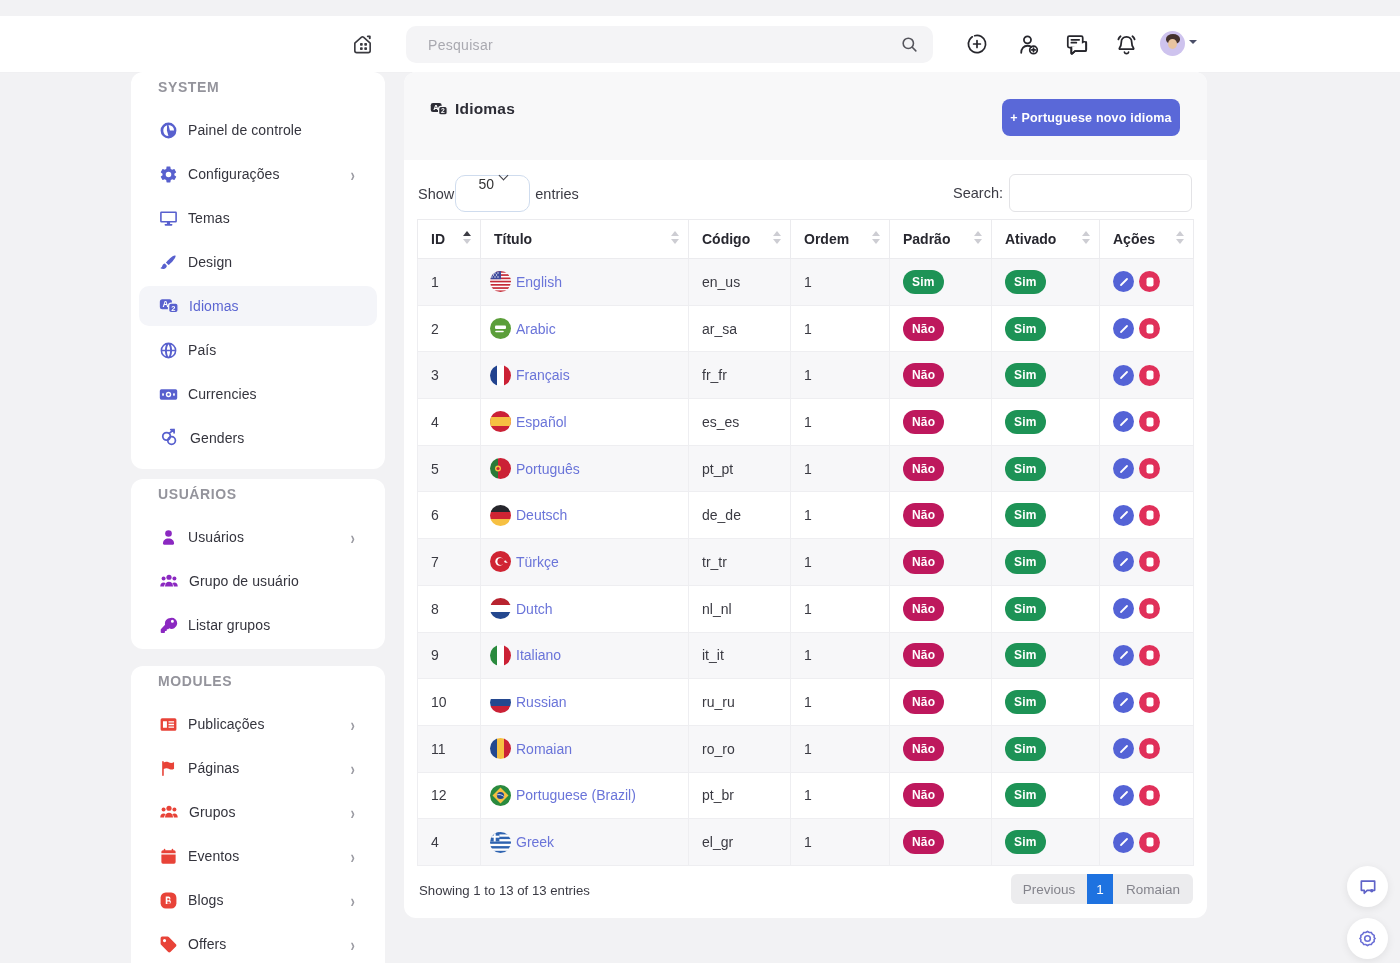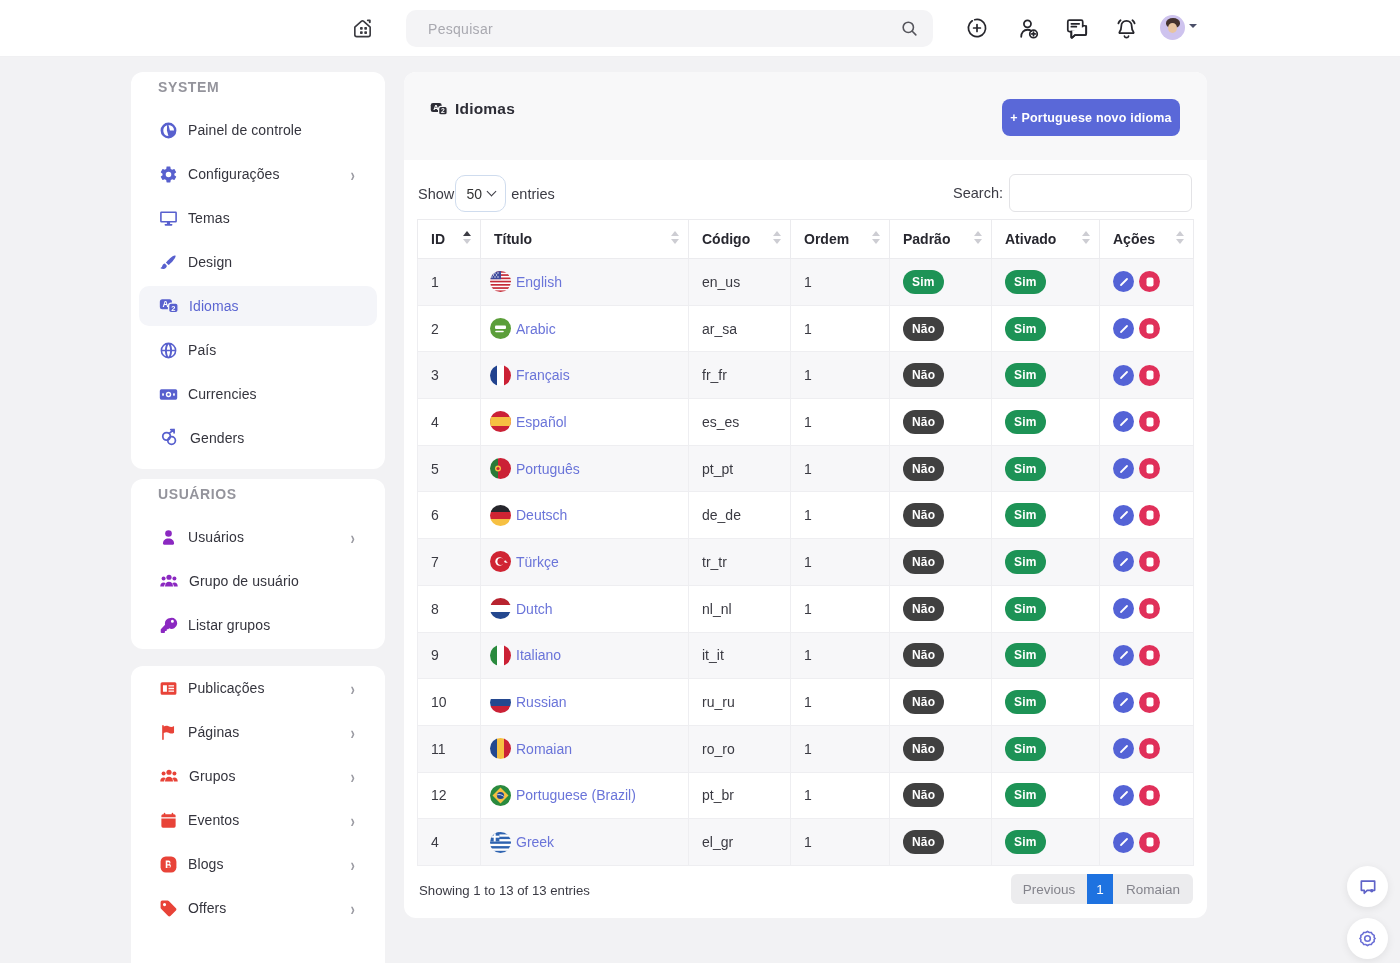--- a/index.html
+++ b/index.html
@@ -1,19 +1,19 @@
 <!DOCTYPE html>
 <html lang="pt"><head>
 <meta charset="utf-8">
 <title>Idiomas</title>
 <style>
 * { margin:0; padding:0; box-sizing:border-box; }
 html,body { width:1400px; height:963px; overflow:hidden; }
 body { font-family:"Liberation Sans", sans-serif; background:#f2f2f4; position:relative; }
-.topbar { position:absolute; left:0; top:0; width:1400px; height:57px; background:#ffffff; border-bottom:1px solid #f0f0f2; }
+.topbar { position:absolute; left:0; top:16px; width:1400px; height:57px; background:#ffffff; border-bottom:1px solid #f0f0f2; }
 .home-ic { position:absolute; left:351px; top:17px; }
 .searchpill { position:absolute; left:406px; top:10px; width:527px; height:37px; background:#f4f4f6; border-radius:10px; display:flex; align-items:center; padding:0 14px 0 22px; }
 .searchpill .ph { color:#a9a9b0; font-size:14px; letter-spacing:0.3px; }
 .searchpill svg { margin-left:auto; }
 .nic { position:absolute; top:16px; }
 .avatar { position:absolute; left:1160px; top:15px; width:25px; height:25px; border-radius:50%; background:#cec3ee; overflow:hidden; }
 .avatar .hair { position:absolute; left:5.5px; top:2.5px; width:14px; height:10px; border-radius:50% 50% 42% 42%; background:#44322e; }
 .avatar .face { position:absolute; left:8px; top:7.5px; width:9px; height:10px; border-radius:50%; background:#e8c4a0; }
 .caret { position:absolute; left:1189px; top:24px; width:0; height:0; border-left:4px solid transparent; border-right:4px solid transparent; border-top:4.5px solid #4a4f68; }
 
@@ -25,39 +25,39 @@
 .sitem .chev { margin-left:auto; margin-right:14px; color:#9a9aa2; font-size:13px; font-weight:bold; transform:scaleY(1.4); }
 .sitem.active { background:#f4f5f9; border-radius:10px; margin:2px 8px 2px; height:40px; padding:0 8px 0 20px; color:#5c66d2; }
 
 
 .mcard { position:absolute; left:404px; top:72px; width:803px; height:846px; background:#fff; border-radius:12px; }
 .mhead { position:absolute; left:0; top:0; right:0; height:88px; background:#f8f8f9; border-radius:12px 12px 0 0; }
 .mtitle { position:absolute; left:26px; top:26px; height:21px; display:flex; align-items:center; font-size:15.5px; font-weight:bold; color:#2d2d36; letter-spacing:0.2px; }
 .mtitle svg { margin-right:7px; }
 .btn-add { position:absolute; right:27px; top:27px; width:178px; height:37px; background:#5a68d8; color:#fff; border:none; border-radius:8px; font-family:"Liberation Sans",sans-serif; font-size:12.5px; font-weight:bold; letter-spacing:0.2px; }
 .ctrl-l { position:absolute; left:14px; top:103px; display:flex; align-items:center; font-size:14.5px; color:#3b3b44; }
-.sel { width:51px; height:37px; border:1px solid #cfdcee; border-radius:10px; margin:0 5px 0 1px; display:flex; align-items:center; justify-content:center; font-size:14px; color:#333; }
+.sel { width:75px; height:37px; border:1px solid #cfdcee; border-radius:10px; margin:0 5px 0 1px; display:flex; justify-content:center; font-size:14px; color:#333; }
 .sel .sarr { margin-left:6px; margin-top:-4px; width:7px; height:7px; border-right:1.6px solid #3c3c44; border-bottom:1.6px solid #3c3c44; transform:rotate(45deg); }
 .ctrl-r { position:absolute; right:15px; top:102px; display:flex; align-items:center; font-size:14.5px; color:#3b3b44; }
 .sinput { width:183px; height:38px; border:1px solid #e3e3e6; border-radius:6px; margin-left:6px; background:#fff; }
 
 table.dt { position:absolute; left:13px; top:147px; border-collapse:collapse; table-layout:fixed; width:776px; font-size:14px; color:#3a3a42; }
 table.dt th { height:39px; font-size:14px; font-weight:bold; color:#27272f; text-align:left; padding:0 8px 0 13px; border:1px solid #ebebee; position:relative; }
 table.dt td { height:46.7px; padding:0 8px 0 13px; border:1px solid #eeeef1; }
 table.dt tr.odd td { background:#f7f7f9; }
 .sort { position:absolute; right:9px; top:50%; margin-top:-8px; width:8px; height:16px; }
 .sort i { display:block; width:0; height:0; border-left:4px solid transparent; border-right:4px solid transparent; }
 .sort .up { border-bottom:5px solid #cdcdd3; margin-bottom:3px; }
 .sort .dn { border-top:5px solid #cdcdd3; }
 .sort.on .up { border-bottom-color:#3c3c44; }
 .lang { display:flex; align-items:center; color:#6a74d9; margin-left:-4px;text-align:right; }
 .lang svg { margin-right:5px; flex:0 0 auto; }
 .badge { display:inline-block; min-width:22px; text-align:center; padding:5px 9px 5px; border-radius:13px; color:#fff; font-size:12px; font-weight:bold; letter-spacing:0.2px; }
 .bg-g { background:#1d9356; }
-.bg-r { background:#404040; }
+.bg-r { background:#be185d; }
 .acts { display:flex; gap:5px; }
 .abtn { width:21px; height:21px; border-radius:50%; display:flex; align-items:center; justify-content:center; }
 .a-edit { background:#5463d6; }
 .a-del { background:#e0305a; }
 .mfoot { position:absolute; left:15px; top:811px; font-size:13.2px; color:#3b3b44; }
 .pager { position:absolute; right:14px; top:802px; height:30px; display:flex; background:#ececee; border-radius:6px; overflow:hidden; font-size:13.5px; }
 .pbtn { height:30px; display:flex; align-items:center; justify-content:center; color:#84848c; }
 .pbtn.prev { width:76px; }
 .pbtn.next { width:80px; }
 .pcur { height:30px; width:26px; display:flex; align-items:center; justify-content:center; background:#1e72e0; color:#fff; }
@@ -164,20 +164,21 @@
         <path d="M1.5 18.5c0-2.9 1.7-4.8 4-4.8 1 0 1.9.35 2.6.95-1.2 1.05-1.9 2.4-1.9 3.85H1.5z"></path>
         <path d="M22.5 18.5c0-2.9-1.7-4.8-4-4.8-1 0-1.9.35-2.6.95 1.2 1.05 1.9 2.4 1.9 3.85h4.7z"></path>
         <path d="M7.2 18.5c0-3.3 2-5.6 4.8-5.6s4.8 2.3 4.8 5.6z"></path>
       </svg>Grupo de usuário</div>
   <div class="sitem"><svg width="19" height="19" viewBox="0 0 24 24" fill="#8b28c1">
         <path d="M14.5 2.5a7 7 0 0 0-6.8 8.7L2.6 16.3a1.5 1.5 0 0 0-.4 1v3.1c0 .6.5 1.1 1.1 1.1h3.1c.6 0 1.1-.5 1.1-1.1v-1.3h1.3c.6 0 1.1-.5 1.1-1.1v-1.3h1.3c.3 0 .6-.1.8-.3l.8-.8A7 7 0 1 0 14.5 2.5zm2.4 6.1a1.9 1.9 0 1 1 0-3.8 1.9 1.9 0 0 1 0 3.8z"></path>
       </svg>Listar grupos</div>
 </div>
 
 <div class="scard" style="top:666px; height:297px; border-radius:12px 12px 0 0;">
+  <div class="slabel">MODULES</div>
   <div class="sitem"><svg width="19" height="19" viewBox="0 0 24 24" fill="#e84338">
         <path d="M20 4H4a2 2 0 0 0-2 2v12a2 2 0 0 0 2 2h16a2 2 0 0 0 2-2V6a2 2 0 0 0-2-2zM10 16H5v-8h5v8zm9 0h-7v-1.6h7V16zm0-3.2h-7v-1.6h7v1.6zm0-3.2h-7V8h7v1.6z"></path>
       </svg>Publicações<span class="chev">›</span></div>
   <div class="sitem"><svg width="19" height="19" viewBox="0 0 24 24" fill="#e84338">
         <path d="M5 2.5c.6 0 1 .4 1 1v.9c1.2-.8 2.6-1.2 4.2-.9 1.8.35 3.3 1.5 5 1.5 1.5 0 2.8-.4 3.8-1.2v8.4c-1.2.9-2.6 1.3-4.2 1.1-1.8-.25-3.3-1.5-5-1.6-1.4-.1-2.7.3-3.8 1v7.8a1 1 0 0 1-2 0v-17c0-.6.4-1 1-1z"></path>
       </svg>Páginas<span class="chev">›</span></div>
   <div class="sitem"><svg width="20" height="20" viewBox="0 0 24 24" fill="#e84338">
         <circle cx="5.5" cy="9" r="2.4"></circle>
         <circle cx="18.5" cy="9" r="2.4"></circle>
         <circle cx="12" cy="7.5" r="3.1"></circle>

